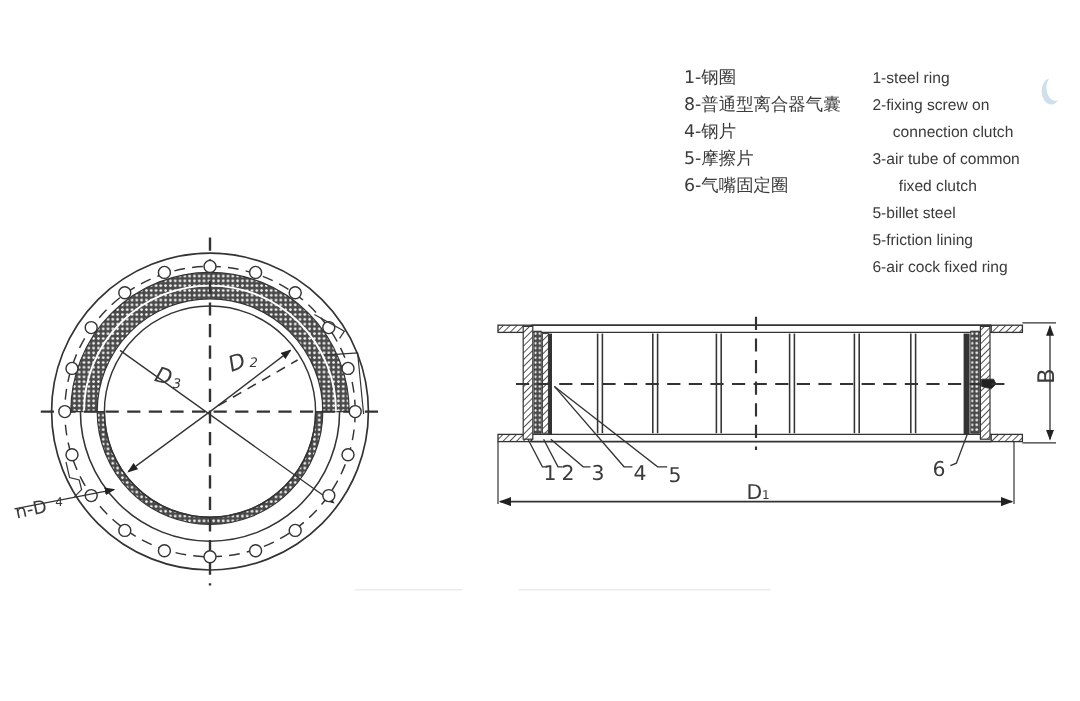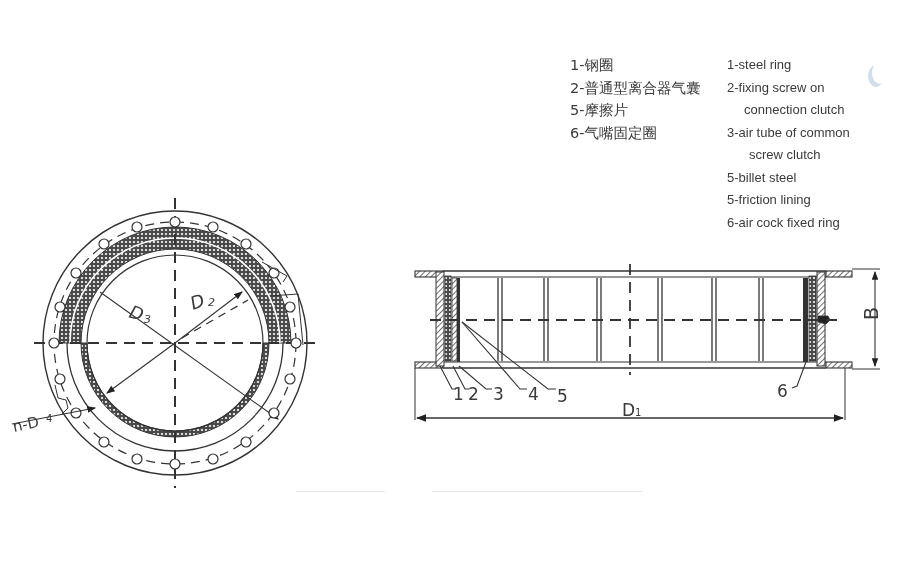--- a/index.html
+++ b/index.html
@@ -15,31 +15,32 @@
   .lbl { font-family:"DejaVu Sans", sans-serif; fill:#3a3a3a; }
   .deco-line { position:absolute; height:1px; background:#e6e6e6; }
   .moon { position:absolute; left:872px; top:62px; width:16px; height:22px;
           border-radius:50%; box-shadow:-4px 3px 0 0 #cfe0ec; }
 </style>
 </head>
 <body>
 
 <div id="legend-cn" class="legend">
   <div>1-钢圈</div>
-  <div>2-普通型离合器气囊</div>
+  <div>8-普通型离合器气囊</div>
+  <div>4-钢片</div>
   <div>5-摩擦片</div>
   <div>6-气嘴固定圈</div>
 </div>
 
 <div id="legend-en" class="legend">
   <div>1-steel  ring</div>
   <div>2-fixing screw on</div>
   <div class="indent">connection clutch</div>
   <div>3-air tube  of common</div>
-  <div class="indent2">screw clutch</div>
+  <div class="indent2">fixed clutch</div>
   <div>5-billet steel</div>
   <div>5-friction lining</div>
   <div>6-air cock fixed ring</div>
 </div>
 
 <div class="moon"></div>
 
 <svg width="900" height="584" viewBox="0 0 900 584">
   <defs>
     <pattern id="mesh" width="4" height="4" patternUnits="userSpaceOnUse">

